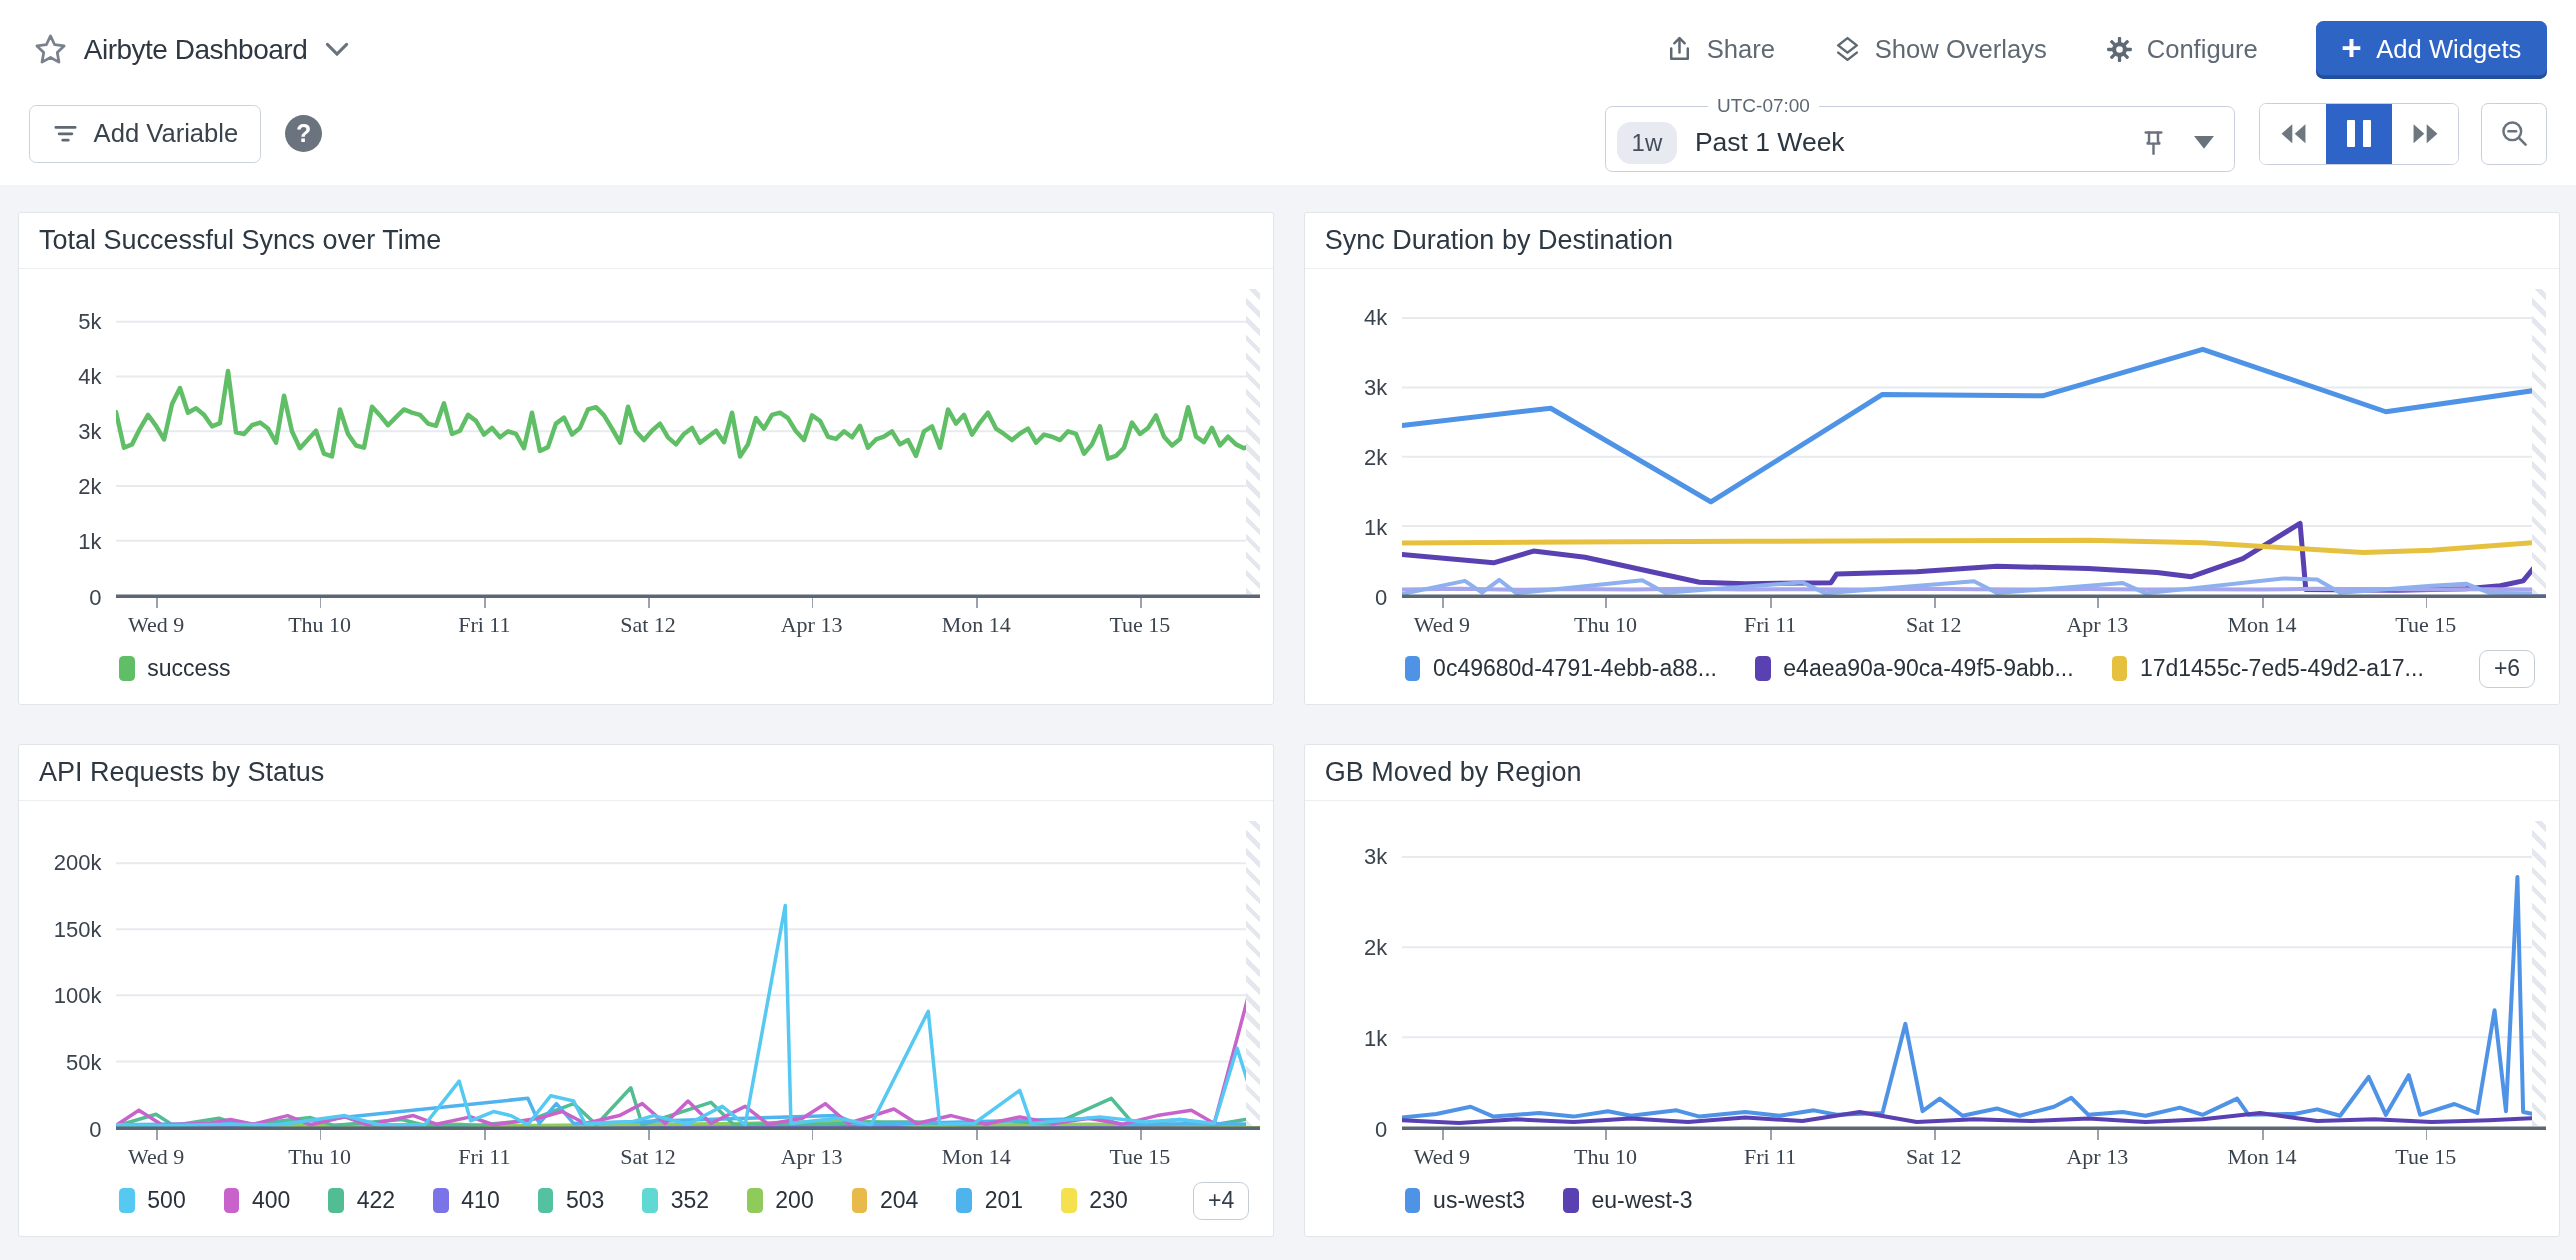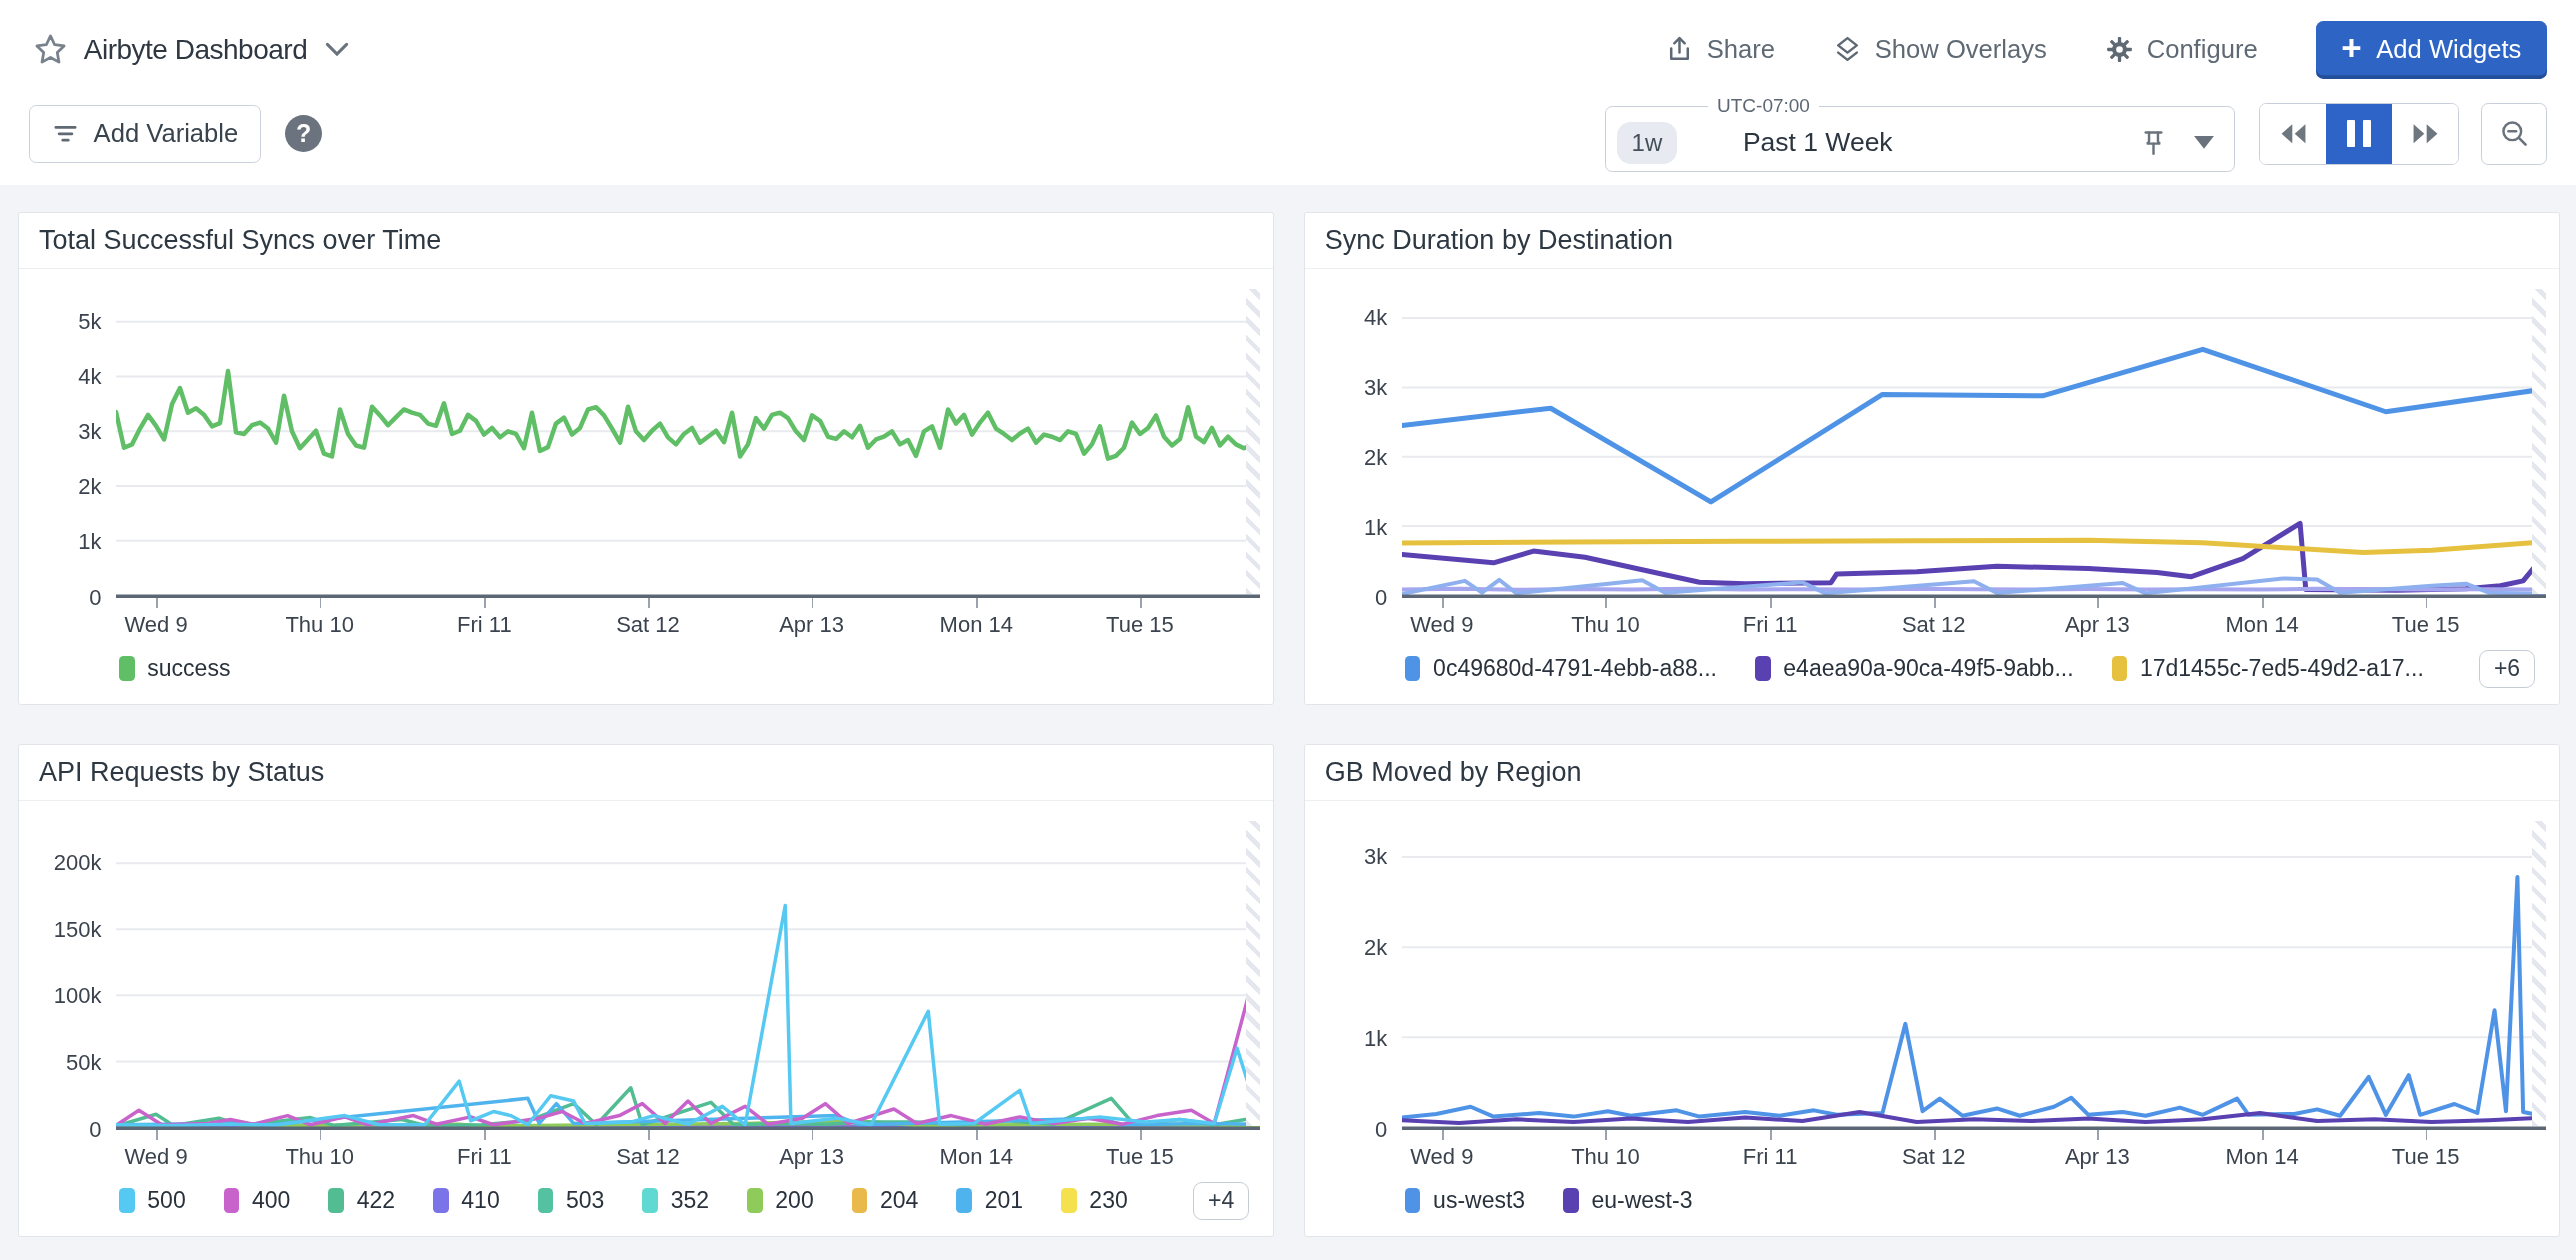--- a/index.html
+++ b/index.html
@@ -20,21 +20,21 @@
   .plus-glyph { font-size:35px; font-weight:700; line-height:1; margin-top:-3.7px; }
 
   .hrow2 { display:flex; align-items:center; margin-top:7.3px; }
   .btn-outline { display:flex; align-items:center; gap:14.6px; background:#fff; border:1.8px solid #ccd2dc;
     border-radius:7.3px; height:58px; padding:0 22px; font-size:25.6px; color:#39434d; cursor:pointer; }
   .help-circle { width:37px; height:37px; border-radius:50%; background:#6b747e; color:#fff;
     font-size:25px; font-weight:700; display:flex; align-items:center; justify-content:center;
     margin-left:24px; cursor:pointer; }
   .time-controls { margin-left:auto; display:flex; align-items:center; }
   fieldset.timebox { border:1.8px solid #c9cfda; border-radius:7.3px; width:630px; height:77px;
-    display:flex; align-items:center; padding:0 20px 3px 11px; background:#fff; cursor:pointer;gap:48px; }
+    display:flex; align-items:center; padding:0 20px 3px 11px; background:#fff; cursor:pointer; }
   fieldset.timebox legend { font-size:19px; color:#5d6773; padding:0 9px; margin-left:91px; }
   .range-pill { background:#e7eaf1; border-radius:14px; padding:7.3px 14.6px; font-size:24px; color:#454f5a; }
   .range-label { font-size:26.5px; color:#2c3640; margin-left:18px; }
   .time-icons { margin-left:auto; display:flex; align-items:center; gap:27px; }
   .playgroup { display:flex; border:1.8px solid #c9cfda; border-radius:7.3px; overflow:hidden;
     margin-left:24px; height:62px; background:#fff; }
   .playbtn { width:66px; height:100%; display:flex; align-items:center; justify-content:center; cursor:pointer; background:#fff; }
   .playbtn.active { background:#2e64c8; }
   .pausebars { display:flex; gap:8.2px; }
   .pausebars i { display:block; width:8.2px; height:27px; background:#fff; border-radius:0.9px; }
@@ -52,21 +52,21 @@
   .ylabels { width:97px; position:relative; }
   .ylabels span { position:absolute; right:14.6px; transform:translateY(-50%);
     font-size:22px; color:#3a434e; }
   .plot { flex:1; position:relative; }
   .plot svg { position:absolute; inset:0; width:100%; height:100%; display:block; }
   .hatch { position:absolute; top:0; bottom:3.7px; right:0; width:13.7px;
     background:repeating-linear-gradient(45deg,#e4e7ee 0 4.6px,#ffffff 4.6px 12.8px); }
   .xaxis { height:44px; position:relative; margin-left:97px; margin-right:0; }
   .xaxis .tickmark { position:absolute; top:0.9px; width:1.8px; height:10px; background:#9aa3ad; }
   .xaxis .ticklabel { position:absolute; top:14.6px; transform:translateX(-50%);
-    font-size:22px; color:#3a434e; white-space:nowrap; }
+    font-size:22px; color:#3a434e; white-space:nowrap;font-family:Liberation Serif, serif; }
   .legend { flex:1; display:flex; align-items:center; gap:38px; margin-left:100px; padding:0 11px 7.3px 0; }
   .legend .li { display:flex; align-items:center; gap:12.8px; font-size:23px; color:#29323c; cursor:pointer; }
   .legend .sw { width:15.5px; height:25px; border-radius:4.6px; flex:0 0 auto; }
   .legend .more { margin-left:auto; border:1.8px solid #c6ccd6; border-radius:9px;
     padding:4.6px 13.7px; font-size:23px; color:#343e49; background:#fff; cursor:pointer; }
 
   svg .icn { stroke:#5f6973; stroke-width:2.4; fill:none; stroke-linecap:round; stroke-linejoin:round; }
 </style>
 </head>
 <body>

